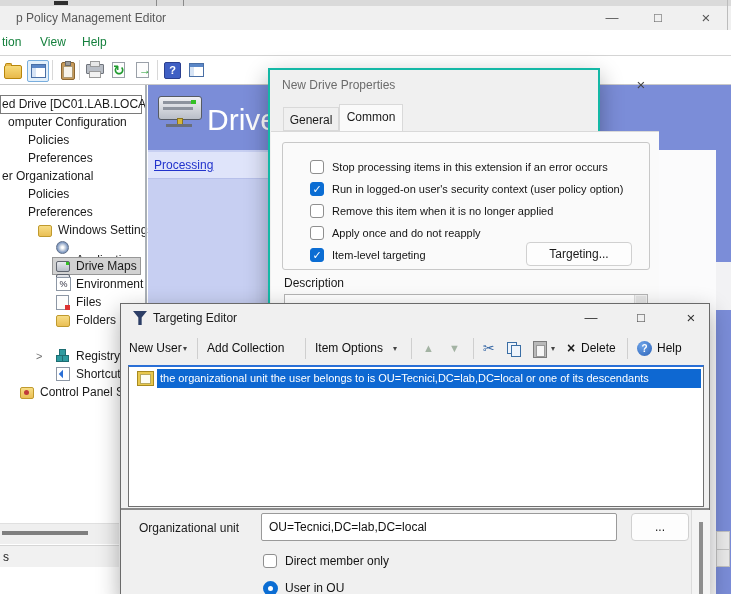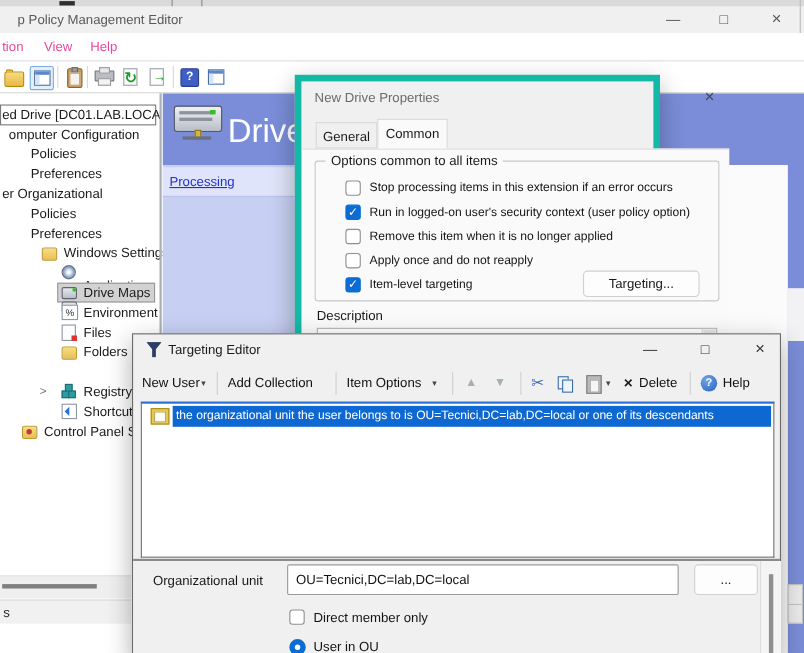--- a/index.html
+++ b/index.html
@@ -11,21 +11,21 @@
   
   .topstrip{left:0;top:0;width:731px;height:6px;background:#dadada;}
   .topstrip .mark{left:54px;top:1px;width:14px;height:4px;background:#2f2f2f;}
   .topstrip .vl1{left:156px;top:0;width:1px;height:6px;background:#8a8a8a;}
   .topstrip .vl2{left:183px;top:0;width:1px;height:6px;background:#8a8a8a;}
   .titlebar{left:0;top:6px;width:731px;height:24px;background:#f0f0f0;}
   .titlebar .t{left:16px;top:0;height:24px;line-height:24px;color:#595959;font-size:12px;}
   .capbtn{top:0;height:24px;line-height:24px;text-align:center;color:#555;font-size:13px;}
   .winborder-r{left:727px;top:0;width:1px;height:60px;background:#bcbcbc;}
   .menubar{left:0;top:30px;width:731px;height:25px;background:#ffffff;border-bottom:1px solid #d4d4d4;}
-  .menuitem{top:0;height:24px;line-height:24px;color:#ec4899;}
+  .menuitem{top:0;height:24px;line-height:24px;color:#15803d;}
   .toolbar{left:0;top:56px;width:731px;height:28px;background:#ffffff;border-bottom:1px solid #c9c9c9;}
   .tbsep{top:4px;width:1px;height:20px;background:#d8d8d8;}
   .tbico{top:4px;width:20px;height:20px;}
 
   
   .ico-folder{background:linear-gradient(#f7db7a,#e8b94a);border:1px solid #b8860b;border-radius:2px;width:16px;height:12px;margin-top:5px;}
   .ico-folder .tab{position:absolute;left:0;top:-3px;width:7px;height:3px;background:#e8b94a;border:1px solid #b8860b;border-bottom:none;border-radius:2px 2px 0 0;}
   .selbox{border:1px solid #79aede;background:#e3f0fb;border-radius:2px;}
   .ico-console{position:absolute;left:3px;top:3px;width:13px;height:12px;border:1px solid #4a6fa5;background:#fff;}
   .ico-console .bar{position:absolute;left:0;top:0;width:100%;height:3px;background:#5b87c7;}
@@ -79,21 +79,21 @@
   .bicon{left:158px;top:96px;width:44px;height:30px;}
   .bicon .body{position:absolute;left:0;top:0;width:42px;height:22px;background:linear-gradient(#f0f1f4,#b9bec8);border:1px solid #565b64;border-radius:3px;}
   .bicon .slot{position:absolute;left:5px;top:5px;width:30px;height:3px;background:#8d939e;box-shadow:0 6px 0 #8d939e;}
   .bicon .led{position:absolute;right:6px;top:4px;width:5px;height:4px;background:#33c024;}
   .bicon .stem{position:absolute;left:19px;top:22px;width:4px;height:6px;background:#d7b73a;border:1px solid #8a7520;}
   .bicon .base{position:absolute;left:8px;top:28px;width:26px;height:3px;background:#6a6f7a;}
   .bannertitle{left:207px;top:93px;height:53px;line-height:53px;color:#ffffff;font-size:30px;}
 
   
   .dialog{background:#f0f0f0;box-shadow:0 8px 22px rgba(0,0,0,.32);}
-  .ndp{left:268px;top:68px;width:332px;height:272px;border:6px solid #14b8a6;box-sizing:border-box;}
+  .ndp{left:268px;top:68px;width:332px;height:272px;border:2px solid #14b8a6;box-sizing:border-box;}
   .ndp .dtitle{position:absolute;left:12px;top:0;height:30px;line-height:30px;color:#6b6b6b;}
   .ndp .dclose{position:absolute;left:356px;top:0;width:30px;height:30px;text-align:center;line-height:30px;color:#444;font-size:15px;}
   .ndp .page{position:absolute;left:1px;top:61px;width:388px;height:209px;background:#fafafa;border-top:1px solid #d9d9d9;}
   .tab{position:absolute;height:24px;line-height:24px;text-align:center;border:1px solid #d9d9d9;box-sizing:border-box;background:#f0f0f0;}
   .tab.active{background:#fafafa;border-bottom:none;height:27px;}
   .groupbox{position:absolute;left:12px;top:72px;width:366px;height:126px;border:1px solid #c8c8c8;border-radius:3px;}
   .grouplabel{position:absolute;left:22px;top:65px;background:#fafafa;padding:0 5px;line-height:14px;}
   .cbrow{position:absolute;left:40px;height:16px;line-height:16px;}
   .cbox{position:absolute;left:0;top:0;width:14px;height:14px;border:1px solid #8f8f8f;border-radius:3px;background:#fff;box-sizing:border-box;}
   .cbox.on{background:#0b6dd3;border-color:#0b6dd3;color:#fff;text-align:center;line-height:13px;font-size:11px;}
@@ -313,21 +313,20 @@
   </div>
   <div class="abs bannertitle nowrap">Drive Maps</div>
 
   <div class="abs dialog ndp">
     <div class="dtitle nowrap">New Drive Properties</div>
     <div class="dclose">×</div>
     <div class="page"></div>
     <div class="tab" style="left:13px;top:37px;width:56px;">General</div>
     <div class="tab active" style="left:69px;top:34px;width:64px;">Common</div>
     <div class="groupbox"></div>
-    <div class="grouplabel nowrap">Options common to all items</div>
 
     <div class="cbrow" style="top:90px;">
       <div class="cbox"></div>
       <span class="cblabel nowrap">Stop processing items in this extension if an error occurs</span>
     </div>
     <div class="cbrow" style="top:112px;">
       <div class="cbox on">✓</div>
       <span class="cblabel nowrap">Run in logged-on user's security context (user policy option)</span>
     </div>
     <div class="cbrow" style="top:134px;">

